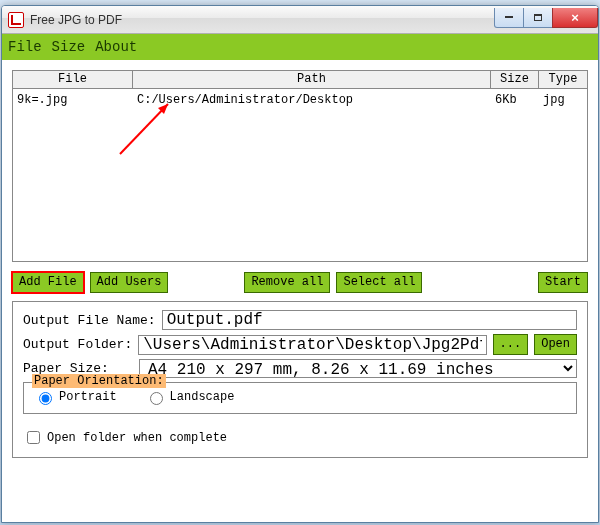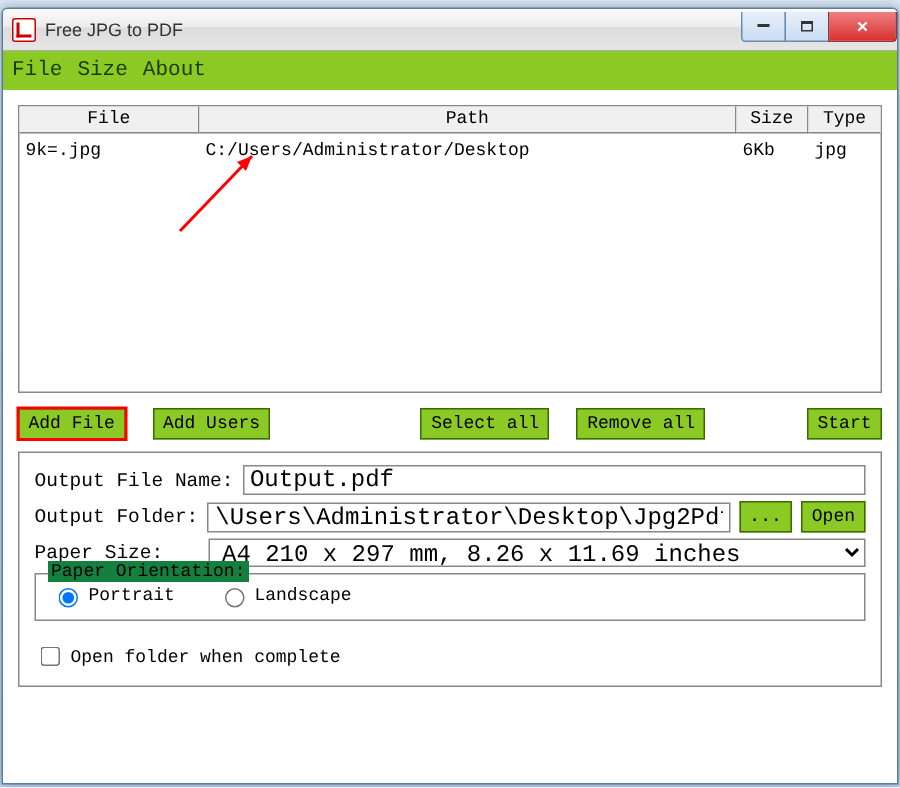--- a/index.html
+++ b/index.html
@@ -24,31 +24,31 @@
   .filelist { border: 1px solid #888; height: 192px; background: #fff; }
   .fl-head { display: flex; height: 18px; }
   .fl-head div { border: 1px solid #888; border-top: none; border-left: none; background: #f0f0f0; text-align: center; line-height: 17px; font-size: 12px; }
   .fl-head div:first-child { border-left: none; }
   .col-file { width: 120px; }
   .col-path { flex: 1; }
   .col-size { width: 48px; }
   .col-type { width: 48px; border-right: none !important; }
   .fl-row { display: flex; height: 22px; line-height: 22px; font-size: 12px; }
   .fl-row div { padding: 0 4px; overflow: hidden; white-space: nowrap; }
-  .btnrow { display: flex; gap: 18px; margin: 10px 0 8px 0; align-items: center; }
+  .btnrow { display: flex; gap: 6px; margin: 10px 0 8px 0; align-items: center; }
   .btnrow .spacer1 { width: 64px; }
   .btnrow .spacer2 { flex: 1; }
   .gbtn { background: #8bc924; border: 1px solid #3a6a00; padding: 2px 6px; font-family: "Courier New", monospace; font-size: 12px; color: #000; cursor: pointer; line-height: 15px; }
   .gbtn.sel { outline: 2px solid #ff0000; outline-offset: -1px; }
   .panel { border: 1px solid #888; padding: 8px 10px 10px 10px; }
   .frow { display: flex; align-items: center; margin-bottom: 4px; gap: 6px; }
   .frow label { font-size: 13px; }
   .tinput { border: 1px solid #888; background: #fff; height: 20px; padding: 0 4px; font-family: "Courier New", monospace; font-size: 16px; }
   .fieldset { border: 1px solid #888; padding: 6px 10px 8px 10px; margin-top: 2px; position: relative; }
-  .fieldset .legend { position: absolute; top: -9px; left: 8px; background: #15803d; padding: 0 2px; font-size: 12px; }
+  .fieldset .legend { position: absolute; top: -9px; left: 8px; background: #fdba74; padding: 0 2px; font-size: 12px; }
   .radio-row { display: flex; gap: 28px; align-items: center; font-size: 12px; }
   .radio-row label { display: flex; align-items: center; gap: 4px; font-family: "Courier New", monospace; }
   .chk-row { margin-top: 14px; font-size: 12px; display: flex; align-items: center; gap: 4px; }
   select.tinput { height: 19px; }
   .arrow { position: absolute; pointer-events: none; }
 </style>
 </head>
 <body>
 
 <div class="desktop">
@@ -95,22 +95,22 @@
 
       <svg class="arrow" style="left:108px; top:88px;" width="70" height="70">
         <line x1="10" y1="60" x2="58" y2="10" stroke="#ff0000" stroke-width="2"></line>
         <polygon points="58,10 48,14 54,20" fill="#ff0000"></polygon>
       </svg>
 
       <div class="btnrow">
         <button class="gbtn sel">Add File</button>
         <button class="gbtn">Add Users</button>
         <div class="spacer1"></div>
+        <button class="gbtn">Remove all</button>
         <button class="gbtn">Select all</button>
-        <button class="gbtn">Remove all</button>
         <div class="spacer2"></div>
         <button class="gbtn">Start</button>
       </div>
 
       <div class="panel">
 
         <div class="frow">
           <label>Output File Name:</label>
           <input class="tinput" style="flex: 1 1 0%;" value="Output.pdf">
         </div>

